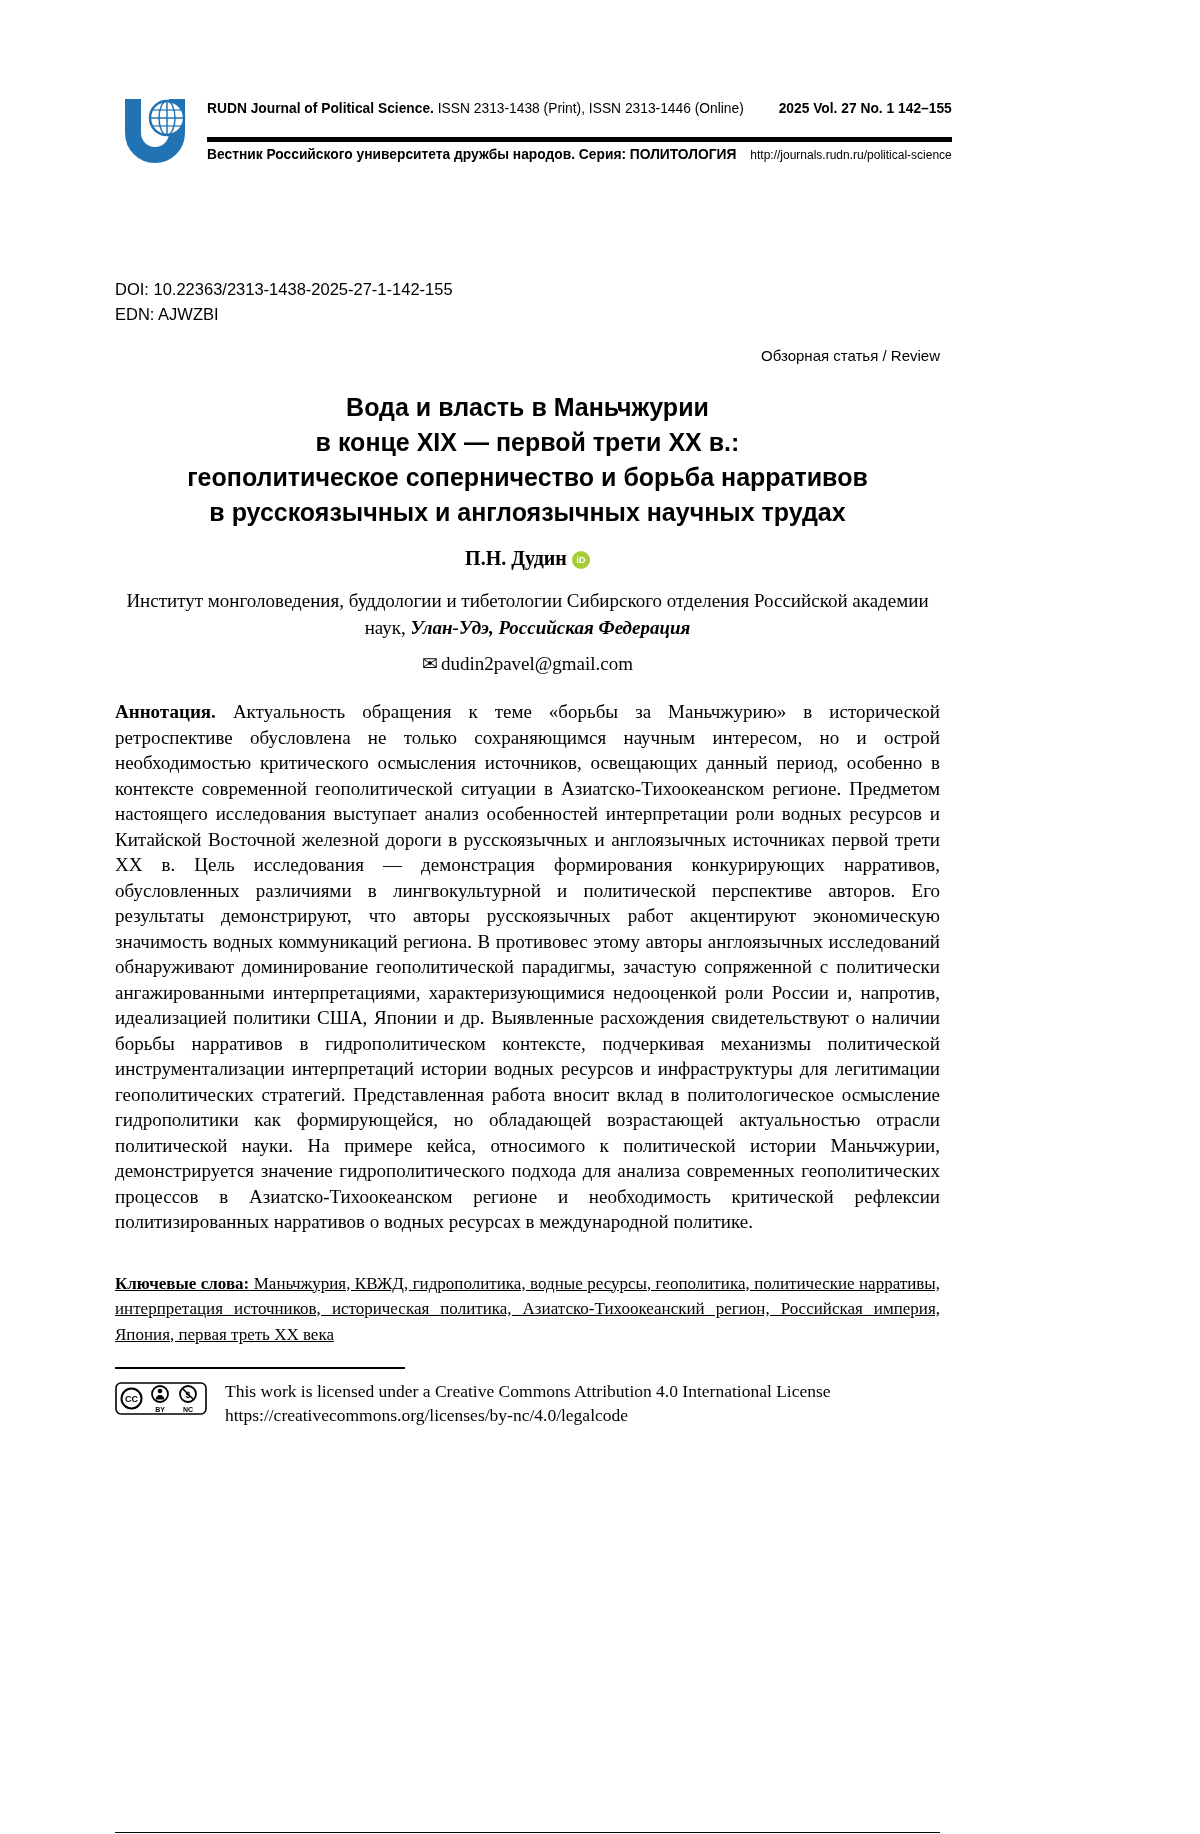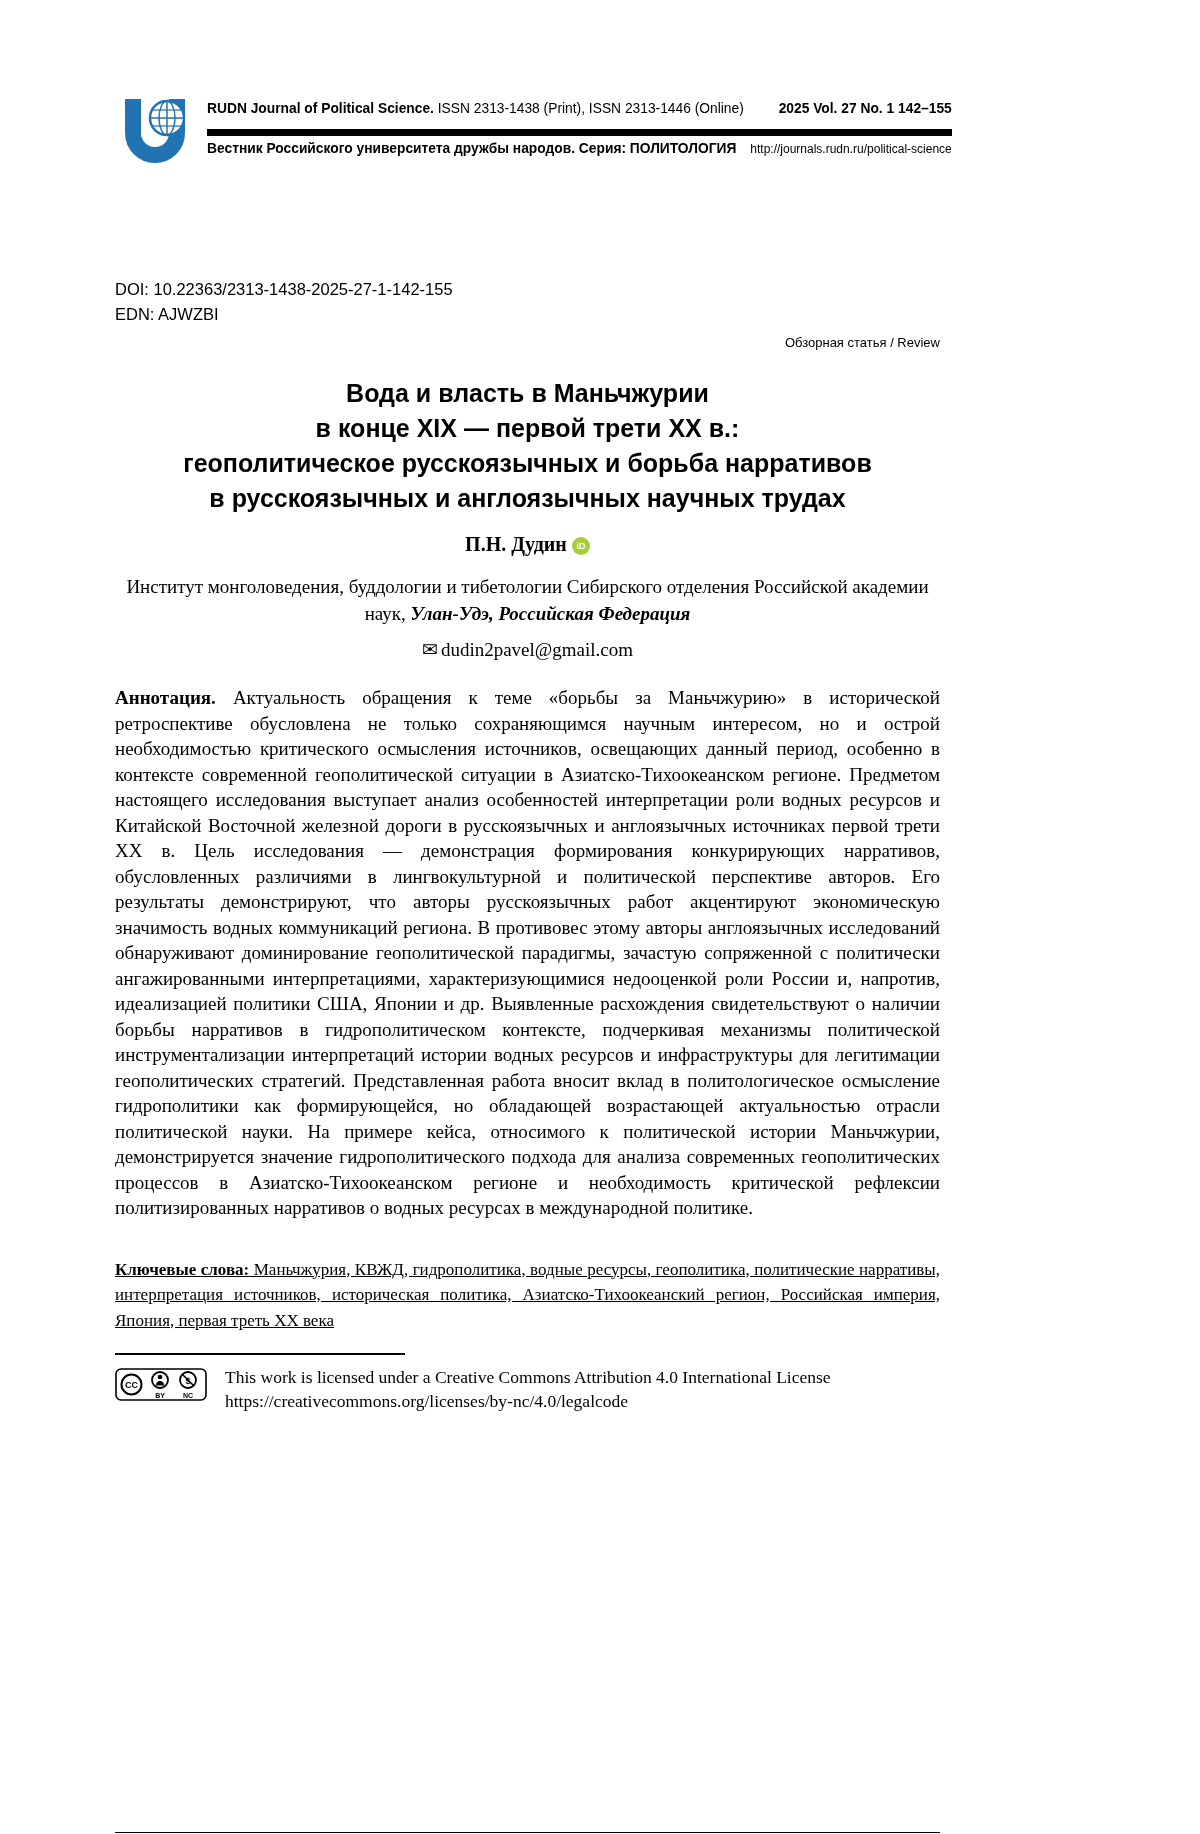--- a/index.html
+++ b/index.html
@@ -10,29 +10,29 @@
   }
   .content { position:absolute; left:115px; top:0; width:825px; }
   .b { font-weight:bold; }
   .i { font-style:italic;font-weight:bold; }
 
   
   .header { margin-top:93px; display:flex; align-items:flex-start; }
   .logo { width:80px; height:80px; flex:0 0 80px; }
   .header-text { flex:1; margin-left:12px; font-family:"Liberation Sans", sans-serif; padding-top:8px; }
   .header-row { display:flex; justify-content:space-between; align-items:baseline; font-size:13.8px; }
-  .row1 { padding-bottom:13px; border-bottom:7px solid #000000; }
+  .row1 { padding-bottom:21px; border-bottom:5px solid #000000; }
   .row2 { padding-top:5px; }
   .h-right.url { font-size:12px; font-weight:normal; }
   .h-left { white-space:nowrap; }
   .h-right { white-space:nowrap; margin-left:14px; }
 
   
   .doi-block { margin-top:104px; font-family:"Liberation Sans", sans-serif; font-size:16.5px; line-height:25px; }
-  .article-type { margin-top:8px; text-align:right; font-family:"Liberation Sans", sans-serif; font-size:13px; }
+  .article-type { margin-top:20px; text-align:right; font-family:"Liberation Sans", sans-serif; font-size:15px; }
 
   
   .title { margin-top:26px; text-align:center; font-family:"Liberation Sans", sans-serif; font-weight:bold; font-size:25px; line-height:35px; }
   .author-row { margin-top:17px; text-align:center; }
   .author-name { font-size:20px; font-weight:bold; }
   .orcid { display:inline-block; width:18px; height:18px; border-radius:50%; background:#a6ce39; color:#fff;
            font-family:"Liberation Sans", sans-serif; font-size:9.5px; font-weight:bold; line-height:18px;
            text-align:center; margin-left:5px; vertical-align:2px; }
   .affiliation { margin-top:17px; text-align:center; font-size:19px; line-height:27px; }
   .email-line { margin-top:11px; text-align:center; font-size:19px; }
@@ -85,21 +85,21 @@
   <div class="doi-block">
     <div>DOI: 10.22363/2313-1438-2025-27-1-142-155</div>
     <div>EDN: AJWZBI</div>
   </div>
 
   <div class="article-type">Обзорная статья / Review</div>
 
   <h1 class="title">
     <div>Вода и власть в Маньчжурии</div>
     <div>в конце XIX — первой трети XX в.:</div>
-    <div>геополитическое русскоязычных и борьба нарративов</div>
+    <div>геополитическое соперничество и борьба нарративов</div>
     <div>в русскоязычных и англоязычных научных трудах</div>
   </h1>
 
   <div class="author-row">
     <span class="author-name">П.Н. Дудин</span><span class="orcid">iD</span>
   </div>
 
   <p class="affiliation"><span>Институт монголоведения, буддологии и тибетологии Сибирского отделения Российской академии наук, </span><span class="i">Улан-Удэ, Российская Федерация</span></p>
 
   <p class="email-line"><span class="email-icon">✉</span><span>dudin2pavel@gmail.com</span></p>

